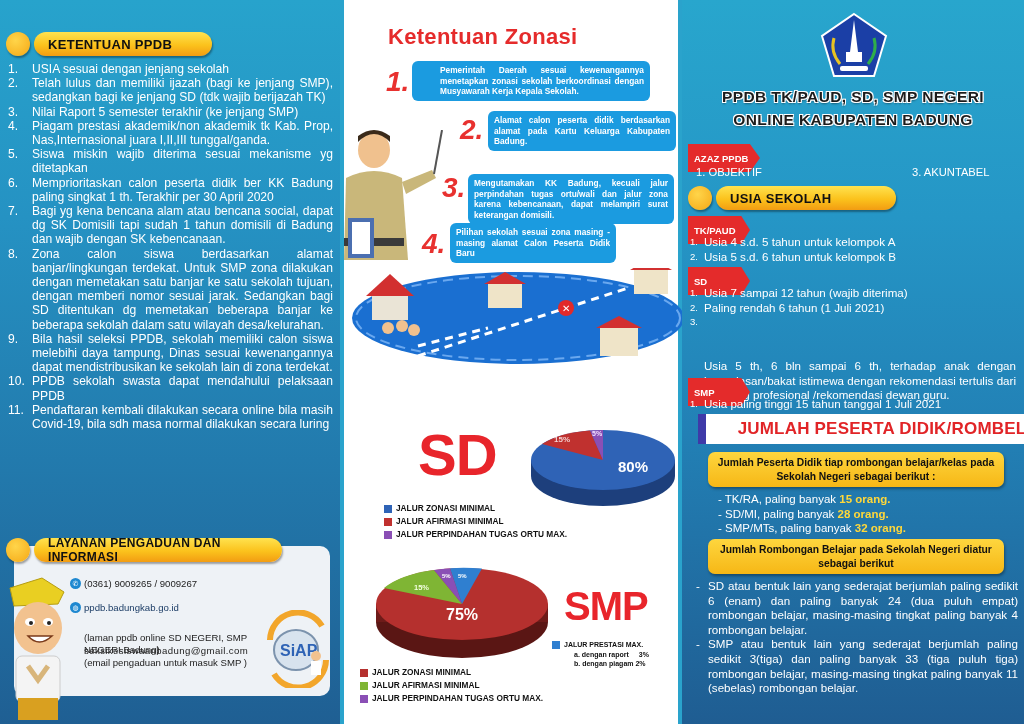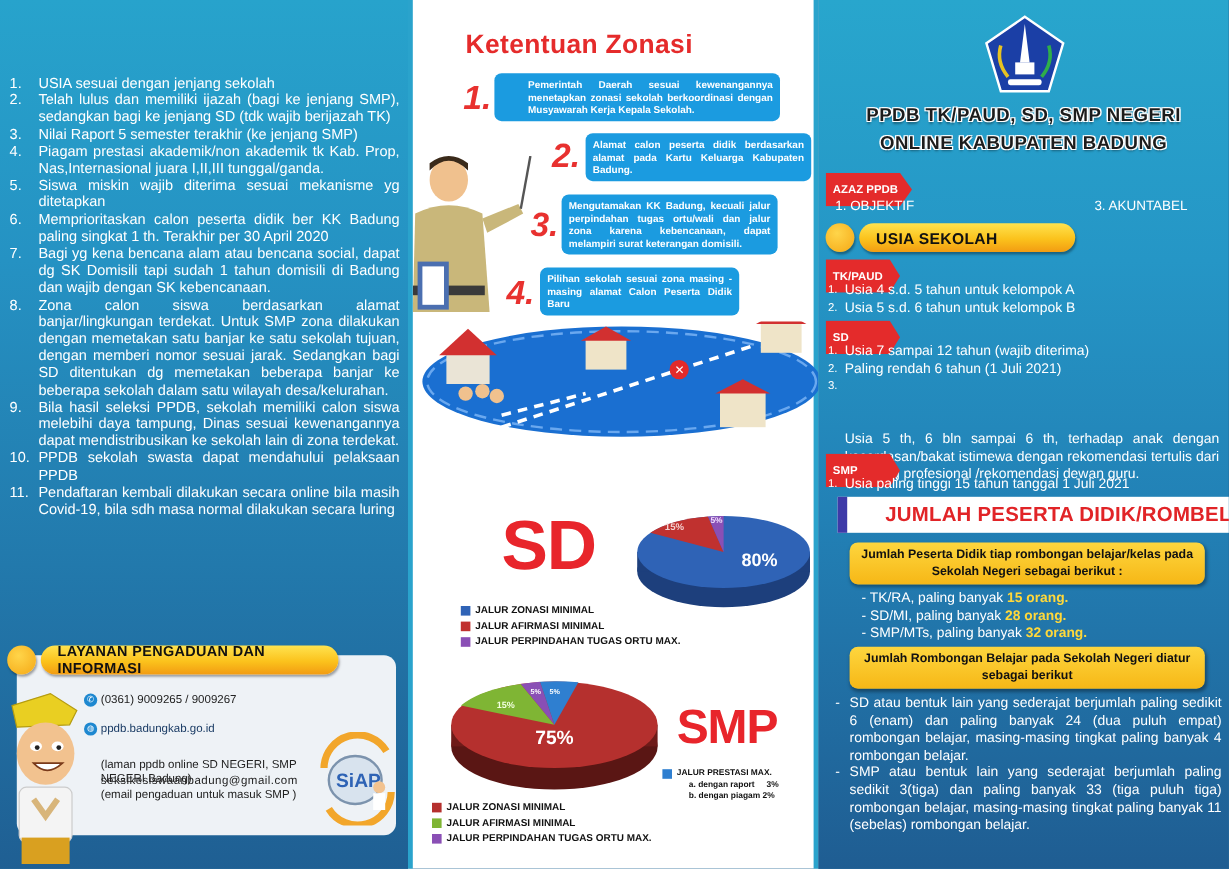--- a/index.html
+++ b/index.html
@@ -54,20 +54,24 @@
   .dash-list { position: absolute; left: 36px; color: #fff; font-size: 11.5px; line-height: 14.5px; list-style: none; }
   .dash-list .hl { color: #ffd83a; font-weight: bold; }
   .rombel-list { position: absolute; left: 14px; top: 579px; width: 322px; color: #fff; font-size: 11.6px; line-height: 14.6px; list-style: none; }
   .rombel-list li { display: flex; text-align: justify; }
   .rombel-list .num { width: 12px; flex: none; }
 </style>
 </head>
 <body>
 
 <div class="panel panel-left">
+  <div class="pill-head" style="left:6px;top:32px;">
+    <div class="pill-dot"></div>
+    <div class="pill-bar" style="width:178px;">KETENTUAN PPDB</div>
+  </div>
 
   <ul class="rules">
     <li>
         <span class="num">1.</span>
         <span class="txt">USIA sesuai dengan jenjang sekolah</span>
       </li>
     <li>
         <span class="num">2.</span>
         <span class="txt">Telah lulus dan memiliki ijazah (bagi ke jenjang SMP), sedangkan bagi ke jenjang SD (tdk wajib berijazah TK)</span>
       </li>
@@ -162,21 +166,21 @@
       <rect x="8" y="92" width="18" height="32" fill="#fff"></rect>
   </svg>
 
   <div class="step-num" style="left:42px;top:66px;">1.</div>
   <div class="step-box" style="left:68px;top:61px;width:238px;padding-left:28px;">Pemerintah Daerah sesuai kewenangannya menetapkan zonasi sekolah berkoordinasi dengan Musyawarah Kerja Kepala Sekolah.</div>
 
   <div class="step-num" style="left:116px;top:114px;">2.</div>
   <div class="step-box" style="left:144px;top:111px;width:188px;">Alamat calon peserta didik berdasarkan alamat pada Kartu Keluarga Kabupaten Badung.</div>
 
   <div class="step-num" style="left:98px;top:172px;">3.</div>
-  <div class="step-box" style="left:124px;top:162px;width:180px;">Mengutamakan KK Badung, kecuali jalur perpindahan tugas ortu/wali dan jalur zona karena kebencanaan, dapat melampiri surat keterangan domisili.</div>
+  <div class="step-box" style="left:124px;top:174px;width:206px;">Mengutamakan KK Badung, kecuali jalur perpindahan tugas ortu/wali dan jalur zona karena kebencanaan, dapat melampiri surat keterangan domisili.</div>
 
   <div class="step-num" style="left:78px;top:228px;">4.</div>
   <div class="step-box" style="left:106px;top:223px;width:166px;">Pilihan sekolah sesuai zona masing - masing alamat Calon Peserta Didik Baru</div>
 
   <svg class="zone-map" viewBox="0 0 334 110">
     <ellipse cx="170" cy="50" rx="166" ry="46" fill="#1a6fd1"></ellipse>
     <ellipse cx="170" cy="50" rx="162" ry="42" fill="none" stroke="#6aa8ef" stroke-width="2" stroke-dasharray="10 6"></ellipse>
     <path d="M70 78 L140 60" stroke="#fff" stroke-width="3" stroke-dasharray="8 6"></path>
     <path d="M70 88 L212 42 L280 20" stroke="#fff" stroke-width="3" stroke-dasharray="8 6"></path>
     <path d="M84 98 L240 98" stroke="#fff" stroke-width="3" stroke-dasharray="8 6"></path>

